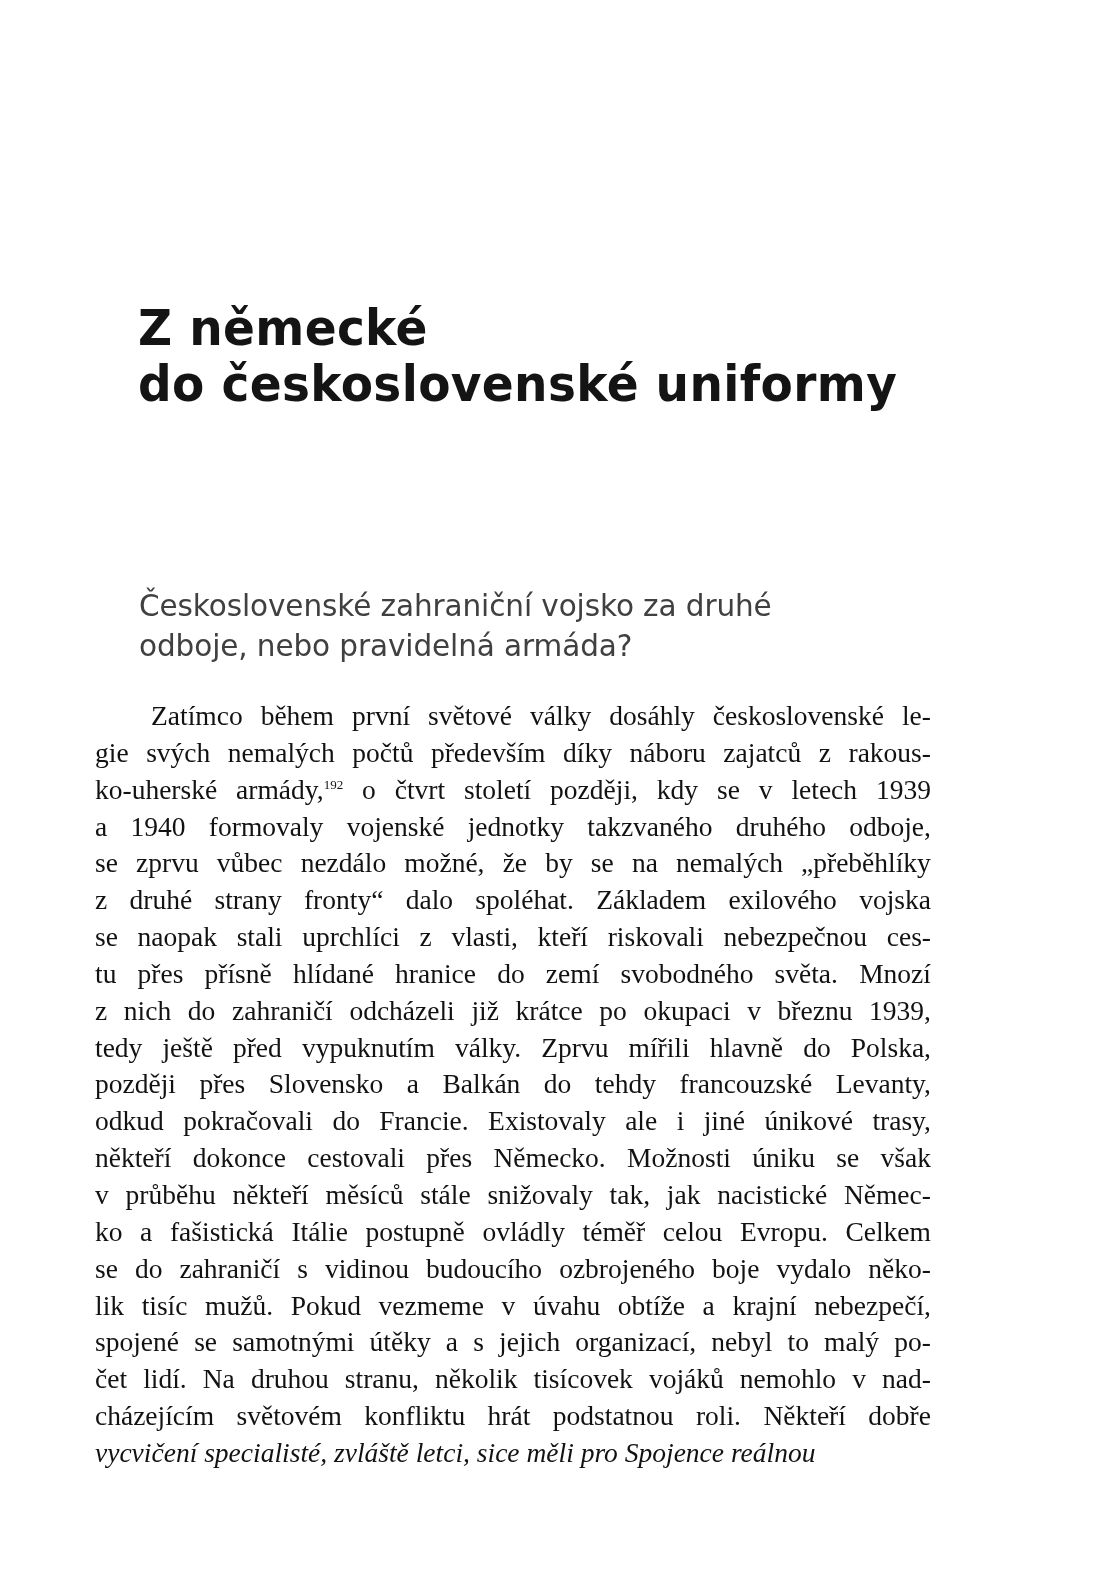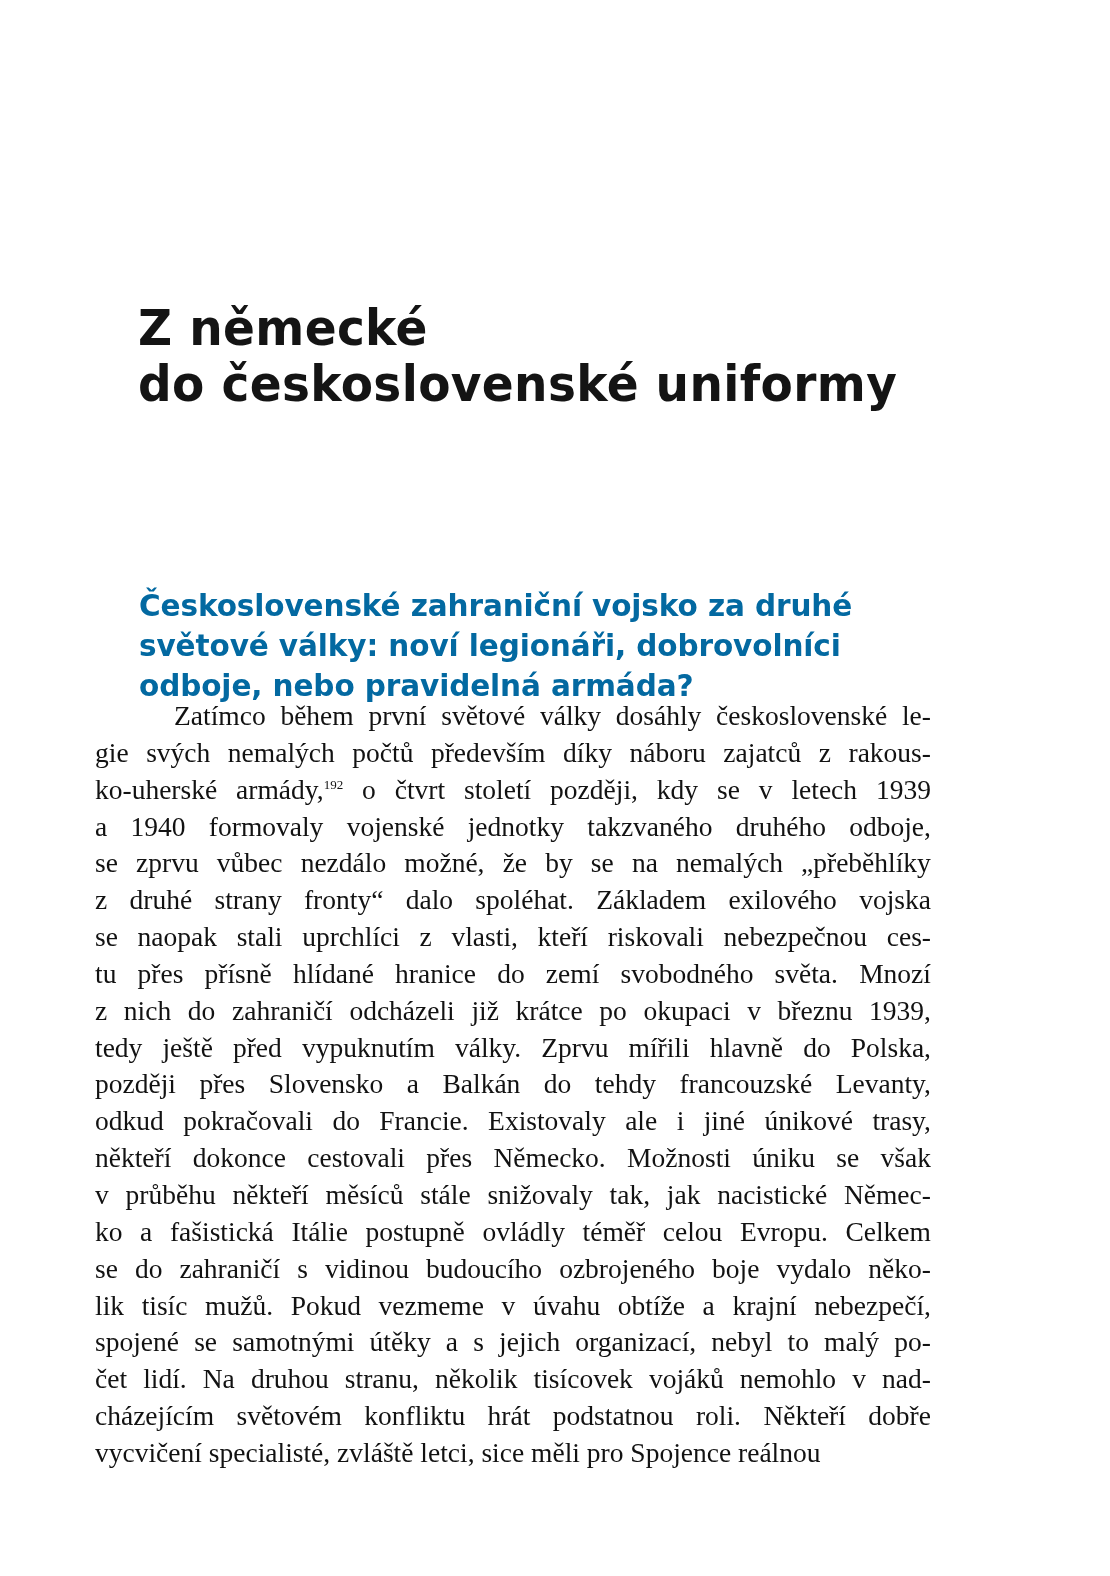--- a/index.html
+++ b/index.html
@@ -43,25 +43,25 @@
     white-space: nowrap;
   }
 
   
   .section-heading {
     position: absolute;
     left: 139px;
     top: 562px;
     width: 740px;
     font-family: "DejaVu Sans", "Liberation Sans", sans-serif;
-    font-weight: 700;
+    font-weight: 400;
     font-size: 29.5px;
     line-height: 40px;
     letter-spacing: -0.1px;
-    color: #0369a1;
+    color: #404040;
   }
   .section-heading .hline {
     display: block;
     white-space: nowrap;
   }
 
   
   .body-block {
     position: absolute;
     left: 95px;
@@ -81,46 +81,46 @@
   
   .body-line.justify {
     display: flex;
     justify-content: space-between;
   }
   .body-line.justify > span.w {
     white-space: pre;
   }
   .body-line.last {
     display: block;
+    font-style: italic;
   }
   .fn {
     font-size: 13px;
     vertical-align: super;
     line-height: 0;
   }
 </style>
 </head>
 <body>
 
 <div class="page">
 
   <h1 class="chapter-title">
     <span class="tline">Z německé</span>
     <span class="tline">do československé uniformy</span>
   </h1>
 
   <h2 class="section-heading">
     <span class="hline">Československé zahraniční vojsko za druhé</span>
-    <span class="hline">světové války: noví legionáři, dobrovolníci</span>
     <span class="hline">odboje, nebo pravidelná armáda?</span>
   </h2>
 
   <div class="body-block" id="body-block">
       <span class="body-line justify">
-        <span class="w" style="margin-left: 79px;">Zatímco</span>
+        <span class="w" style="margin-left: 56px;">Zatímco</span>
         <span class="w">během</span>
         <span class="w">první</span>
         <span class="w">světové</span>
         <span class="w">války</span>
         <span class="w">dosáhly</span>
         <span class="w">československé</span>
         <span class="w">le-</span>
       </span>
       <span class="body-line justify">
         <span class="w">gie</span>

